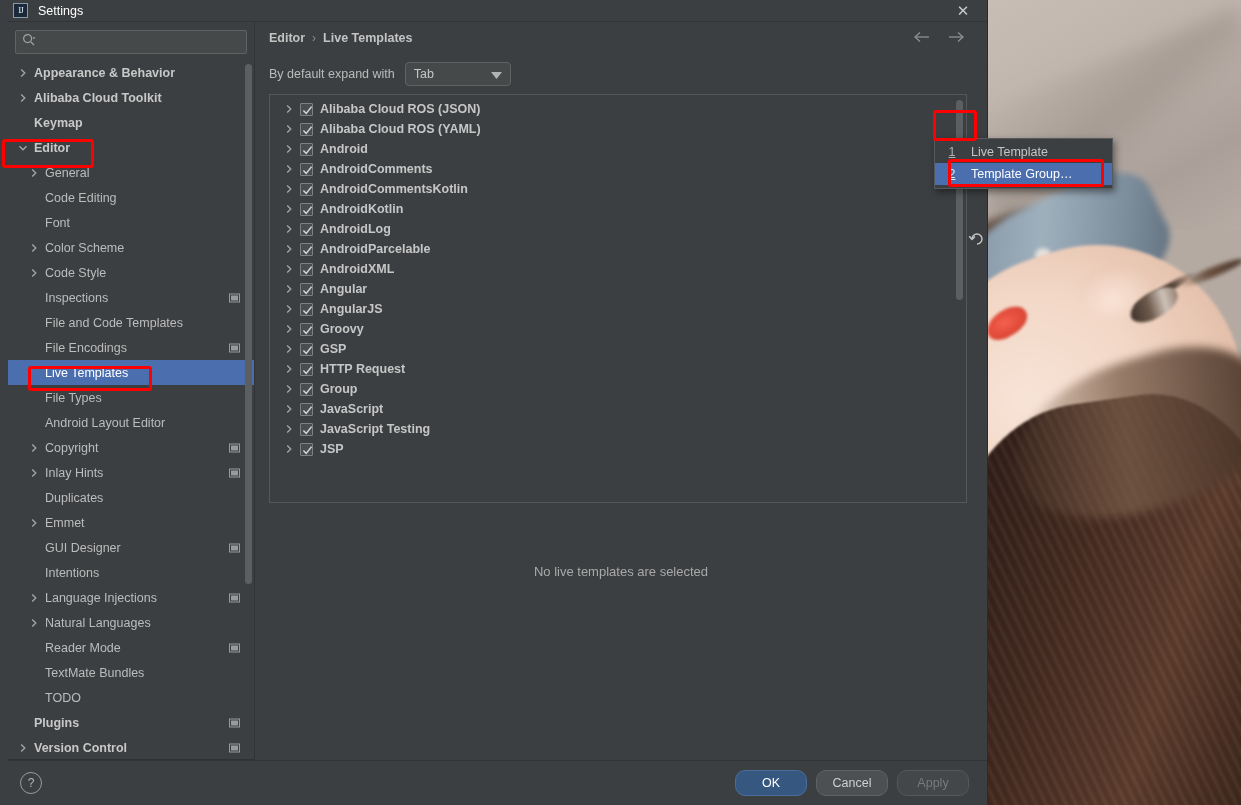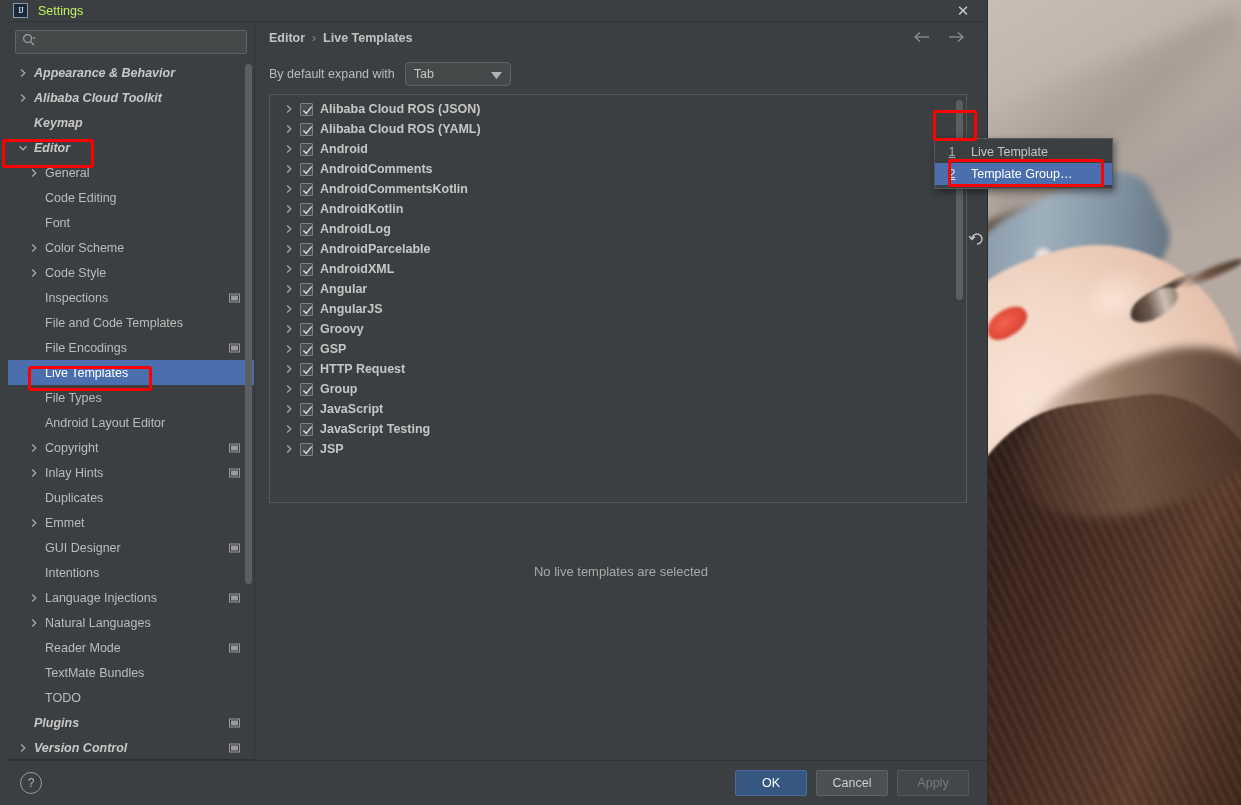--- a/index.html
+++ b/index.html
@@ -127,21 +127,21 @@
   .ij-logo {
     width: 15px; height: 15px; margin-left: 5px;
     border: 1px solid #8a9aa8;
     background: #1b2a3a;
     color: #e6eef5;
     font-size: 9px; line-height: 13px; text-align: center;
     font-family: "Liberation Serif", serif;
     letter-spacing: -1px;
   }
   #window-title {
-    margin-left: 10px; color: #bef264; font-size: 12.5px;
+    margin-left: 10px; color: #ffffff; font-size: 12.5px;
   }
   #close-btn {
     position: absolute; right: 10px; top: 0; height: 22px;
     width: 28px; display: flex; align-items: center; justify-content: center;
     color: #c9c9c9; font-size: 15px; font-weight: 300; cursor: default;
   }
 
   
   #dialog-body { flex: 1 1 auto; display: flex; min-height: 0; }
 
@@ -168,21 +168,21 @@
   #search-input::placeholder { color: #7a7f80; }
 
   #tree { flex: 1 1 auto; overflow: hidden; position: relative; }
   .tree-row {
     height: 25px; display: flex; align-items: center;
     position: relative; padding-right: 14px;
     color: #bcbcbc; font-size: 12.5px; white-space: nowrap;
   }
   .tree-row.depth0 { padding-left: 8px; }
   .tree-row.depth1 { padding-left: 19px; }
-  .tree-row.bold { font-weight: bold; color: #c8c8c8; font-style: italic; }
+  .tree-row.bold { font-weight: bold; color: #c8c8c8; }
   .tree-row.selected { background: #4b6eaf; color: #ffffff; }
   .arrow {
     width: 14px; height: 14px; flex: 0 0 14px;
     display: inline-flex; align-items: center; justify-content: center;
     color: #9a9a9a; margin-right: 2px;
   }
   .arrow.noarrow { visibility: hidden; }
   .arrow svg { display: block; }
   .tree-label { margin-left: 2px; }
   .cfg-badge {
@@ -318,21 +318,21 @@
   #help-btn {
     width: 22px; height: 22px; border-radius: 50%;
     border: 1px solid #9a9a9a; color: #b5b5b5;
     font-size: 12px; display: flex; align-items: center; justify-content: center;
   }
   #footer-buttons {
     margin-left: auto; display: flex; align-items: center; gap: 9px;
   }
   .btn {
     min-width: 72px; height: 26px; padding: 0 14px;
-    border-radius: 2px; font-size: 12.5px;
+    border-radius: 10px; font-size: 12.5px;
     display: flex; align-items: center; justify-content: center;
     border: 1px solid #5e6364; background: #4c5052; color: #cfcfcf;
     font-family: "Liberation Sans", sans-serif;
   }
   .btn.primary { background: #365880; border-color: #4a6c9b; color: #ffffff; }
   .btn.disabled { color: #777b7d; border-color: #555859; background: #43474a; }
 
   
   .redbox {
     position: absolute;

